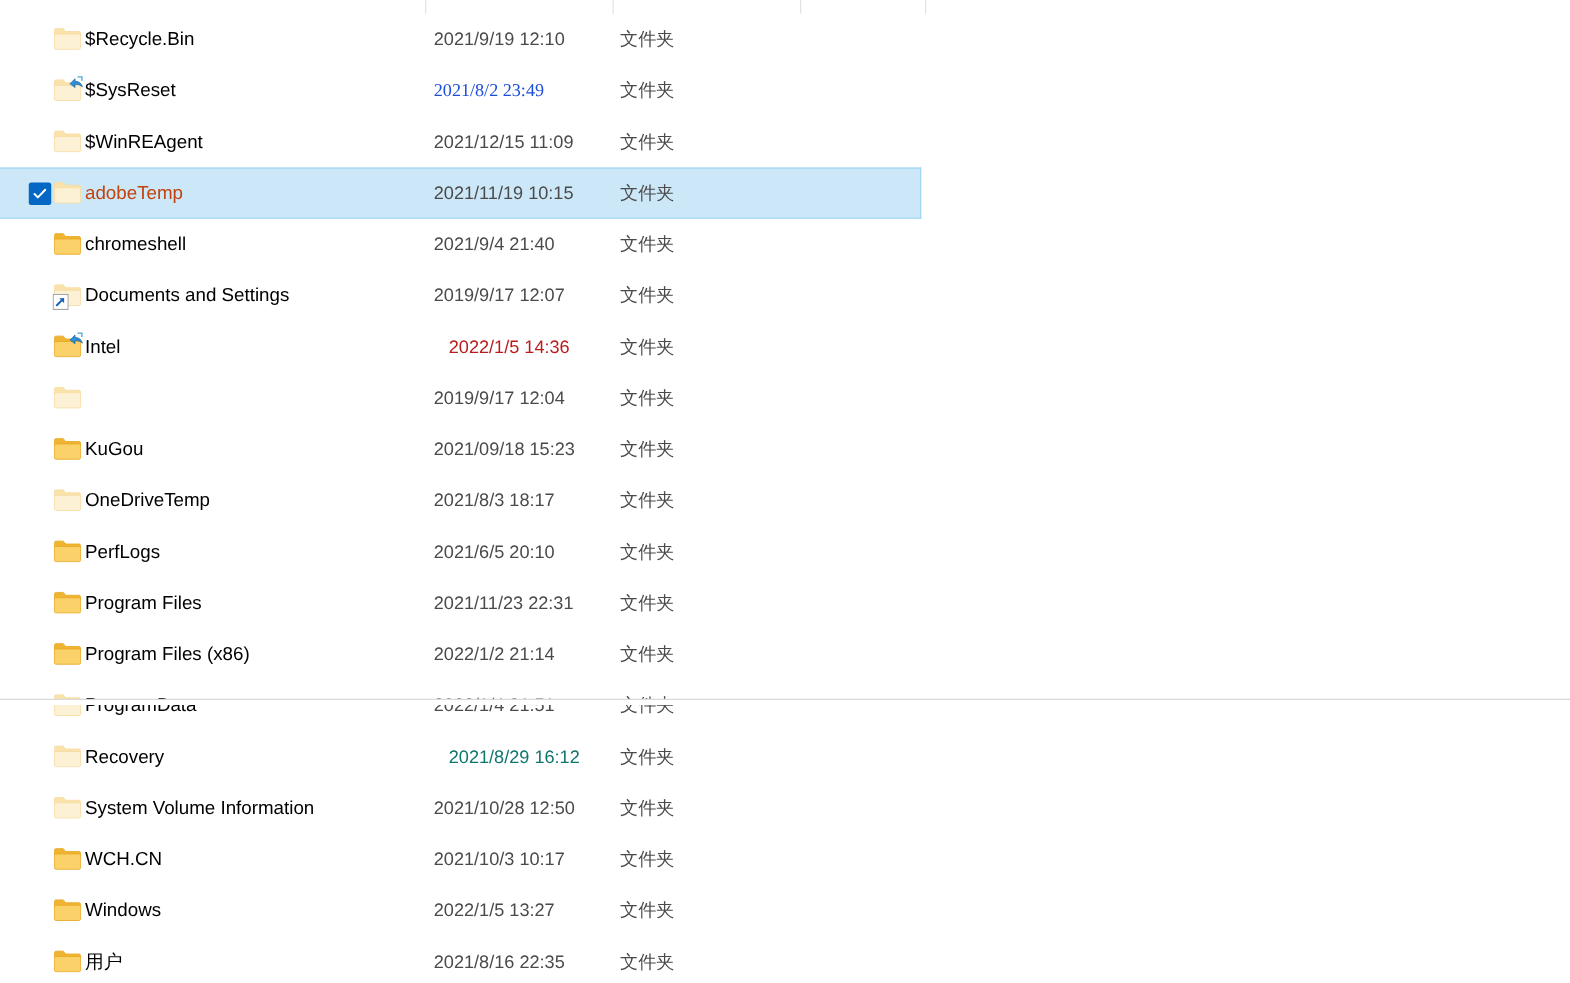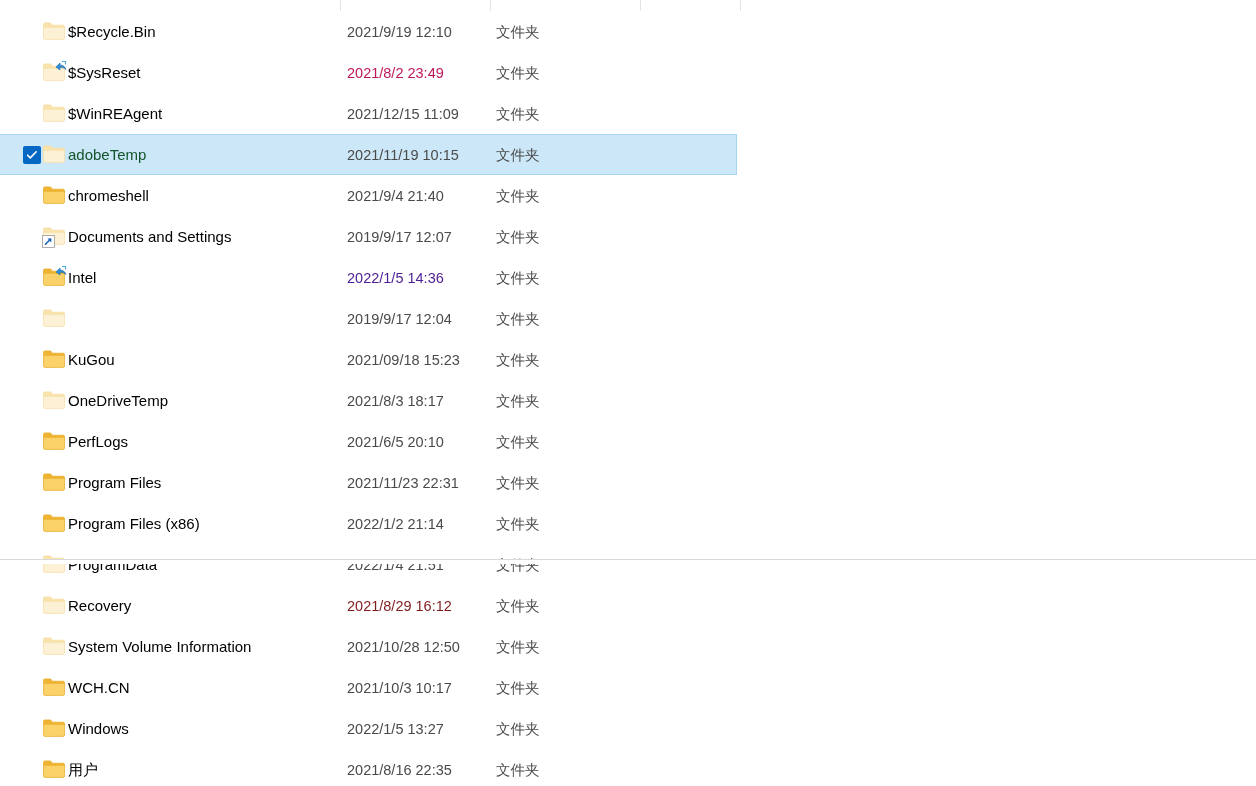--- a/index.html
+++ b/index.html
@@ -213,21 +213,21 @@
             </svg>
             <span class="badge share">
               <svg width="13" height="13" viewBox="0 0 13 13" xmlns="http://www.w3.org/2000/svg">
                 <path d="M1 7 L5 3 L5 5 C8 5 10 6.5 11 9.5 C9.5 8 7.5 7.3 5 7.3 L5 10 Z" fill="#2f8fd8" stroke="#1f6aa8" stroke-width="0.6" stroke-linejoin="round"></path>
                 <path d="M7 1.5 L10.5 1.5 L10.5 4.5" fill="none" stroke="#4aa8e0" stroke-width="1.1"></path>
               </svg>
             </span>
           </div>
         </div>
         <div class="name-cell" style="color: rgb(0, 0, 0);">$SysReset</div>
-        <div class="date-cell" style="color: #be185d;">2021/8/2 23:49</div>
+        <div class="date-cell" style="color: #1d4ed8; font-family: Liberation Serif, serif;">2021/8/2 23:49</div>
         <div class="type-cell" style="color: rgb(74, 74, 74);">文件夹</div>
       </div>
       <div class="row">
         <div class="cb-cell"></div>
         <div class="icon-cell">
           <div class="folder-icon">
             <svg width="22" height="18" viewBox="0 0 22 18" xmlns="http://www.w3.org/2000/svg">
               <path d="M0.5 2.2 C0.5 1.4 1.1 0.9 1.9 0.9 L7.6 0.9 L9.5 3.2 L20.1 3.2 C20.9 3.2 21.5 3.8 21.5 4.5 L21.5 6.2 L0.5 6.2 Z" fill="#fae3ab" stroke="#f6dca2" stroke-width="0.7"></path>
               <path d="M0.5 5.2 L21.5 5.2 L21.5 16.2 C21.5 16.9 20.9 17.4 20.1 17.4 L1.9 17.4 C1.1 17.4 0.5 16.9 0.5 16.2 Z" fill="#fdf1d5" stroke="#f6dca2" stroke-width="0.7"></path>
             </svg>
@@ -246,21 +246,21 @@
           </div>
         </div>
         <div class="icon-cell">
           <div class="folder-icon">
             <svg width="22" height="18" viewBox="0 0 22 18" xmlns="http://www.w3.org/2000/svg">
               <path d="M0.5 2.2 C0.5 1.4 1.1 0.9 1.9 0.9 L7.6 0.9 L9.5 3.2 L20.1 3.2 C20.9 3.2 21.5 3.8 21.5 4.5 L21.5 6.2 L0.5 6.2 Z" fill="#fae3ab" stroke="#f6dca2" stroke-width="0.7"></path>
               <path d="M0.5 5.2 L21.5 5.2 L21.5 16.2 C21.5 16.9 20.9 17.4 20.1 17.4 L1.9 17.4 C1.1 17.4 0.5 16.9 0.5 16.2 Z" fill="#fdf1d5" stroke="#f6dca2" stroke-width="0.7"></path>
             </svg>
           </div>
         </div>
-        <div class="name-cell" style="color: #14532d;">adobeTemp</div>
+        <div class="name-cell" style="color: #c2410c;">adobeTemp</div>
         <div class="date-cell" style="color: rgb(74, 74, 74);">2021/11/19 10:15</div>
         <div class="type-cell" style="color: rgb(74, 74, 74);">文件夹</div>
       </div>
       <div class="row">
         <div class="cb-cell"></div>
         <div class="icon-cell">
           <div class="folder-icon">
             <svg width="22" height="18" viewBox="0 0 22 18" xmlns="http://www.w3.org/2000/svg">
               <path d="M0.5 2.2 C0.5 1.4 1.1 0.9 1.9 0.9 L7.6 0.9 L9.5 3.2 L20.1 3.2 C20.9 3.2 21.5 3.8 21.5 4.5 L21.5 6.2 L0.5 6.2 Z" fill="#efb431" stroke="#e8aa28" stroke-width="0.7"></path>
               <path d="M0.5 5.2 L21.5 5.2 L21.5 16.2 C21.5 16.9 20.9 17.4 20.1 17.4 L1.9 17.4 C1.1 17.4 0.5 16.9 0.5 16.2 Z" fill="#fbd269" stroke="#e8aa28" stroke-width="0.7"></path>
@@ -302,21 +302,21 @@
             </svg>
             <span class="badge share">
               <svg width="13" height="13" viewBox="0 0 13 13" xmlns="http://www.w3.org/2000/svg">
                 <path d="M1 7 L5 3 L5 5 C8 5 10 6.5 11 9.5 C9.5 8 7.5 7.3 5 7.3 L5 10 Z" fill="#2f8fd8" stroke="#1f6aa8" stroke-width="0.6" stroke-linejoin="round"></path>
                 <path d="M7 1.5 L10.5 1.5 L10.5 4.5" fill="none" stroke="#4aa8e0" stroke-width="1.1"></path>
               </svg>
             </span>
           </div>
         </div>
         <div class="name-cell" style="color: rgb(0, 0, 0);">Intel</div>
-        <div class="date-cell" style="color: #4c1d95;">2022/1/5 14:36</div>
+        <div class="date-cell" style="color: #b91c1c; margin-left: 12px;">2022/1/5 14:36</div>
         <div class="type-cell" style="color: rgb(74, 74, 74);">文件夹</div>
       </div>
       <div class="row">
         <div class="cb-cell"></div>
         <div class="icon-cell">
           <div class="folder-icon">
             <svg width="22" height="18" viewBox="0 0 22 18" xmlns="http://www.w3.org/2000/svg">
               <path d="M0.5 2.2 C0.5 1.4 1.1 0.9 1.9 0.9 L7.6 0.9 L9.5 3.2 L20.1 3.2 C20.9 3.2 21.5 3.8 21.5 4.5 L21.5 6.2 L0.5 6.2 Z" fill="#fae3ab" stroke="#f6dca2" stroke-width="0.7"></path>
               <path d="M0.5 5.2 L21.5 5.2 L21.5 16.2 C21.5 16.9 20.9 17.4 20.1 17.4 L1.9 17.4 C1.1 17.4 0.5 16.9 0.5 16.2 Z" fill="#fdf1d5" stroke="#f6dca2" stroke-width="0.7"></path>
             </svg>
@@ -413,21 +413,21 @@
         <div class="cb-cell"></div>
         <div class="icon-cell">
           <div class="folder-icon">
             <svg width="22" height="18" viewBox="0 0 22 18" xmlns="http://www.w3.org/2000/svg">
               <path d="M0.5 2.2 C0.5 1.4 1.1 0.9 1.9 0.9 L7.6 0.9 L9.5 3.2 L20.1 3.2 C20.9 3.2 21.5 3.8 21.5 4.5 L21.5 6.2 L0.5 6.2 Z" fill="#fae3ab" stroke="#f6dca2" stroke-width="0.7"></path>
               <path d="M0.5 5.2 L21.5 5.2 L21.5 16.2 C21.5 16.9 20.9 17.4 20.1 17.4 L1.9 17.4 C1.1 17.4 0.5 16.9 0.5 16.2 Z" fill="#fdf1d5" stroke="#f6dca2" stroke-width="0.7"></path>
             </svg>
           </div>
         </div>
         <div class="name-cell" style="color: rgb(0, 0, 0);">Recovery</div>
-        <div class="date-cell" style="color: #7f1d1d;">2021/8/29 16:12</div>
+        <div class="date-cell" style="color: #0f766e; margin-left: 12px;">2021/8/29 16:12</div>
         <div class="type-cell" style="color: rgb(74, 74, 74);">文件夹</div>
       </div>
       <div class="row">
         <div class="cb-cell"></div>
         <div class="icon-cell">
           <div class="folder-icon">
             <svg width="22" height="18" viewBox="0 0 22 18" xmlns="http://www.w3.org/2000/svg">
               <path d="M0.5 2.2 C0.5 1.4 1.1 0.9 1.9 0.9 L7.6 0.9 L9.5 3.2 L20.1 3.2 C20.9 3.2 21.5 3.8 21.5 4.5 L21.5 6.2 L0.5 6.2 Z" fill="#fae3ab" stroke="#f6dca2" stroke-width="0.7"></path>
               <path d="M0.5 5.2 L21.5 5.2 L21.5 16.2 C21.5 16.9 20.9 17.4 20.1 17.4 L1.9 17.4 C1.1 17.4 0.5 16.9 0.5 16.2 Z" fill="#fdf1d5" stroke="#f6dca2" stroke-width="0.7"></path>
             </svg>

